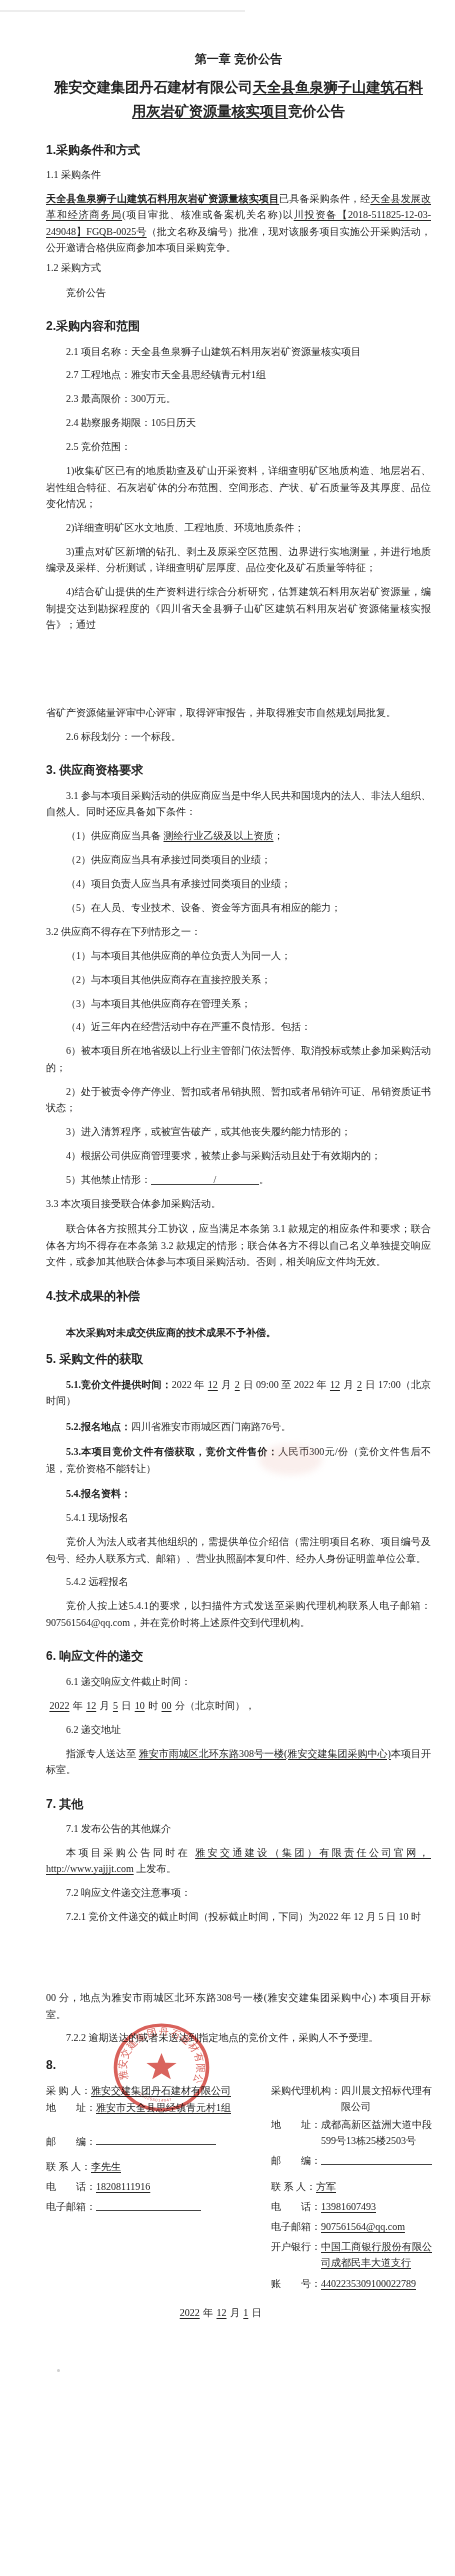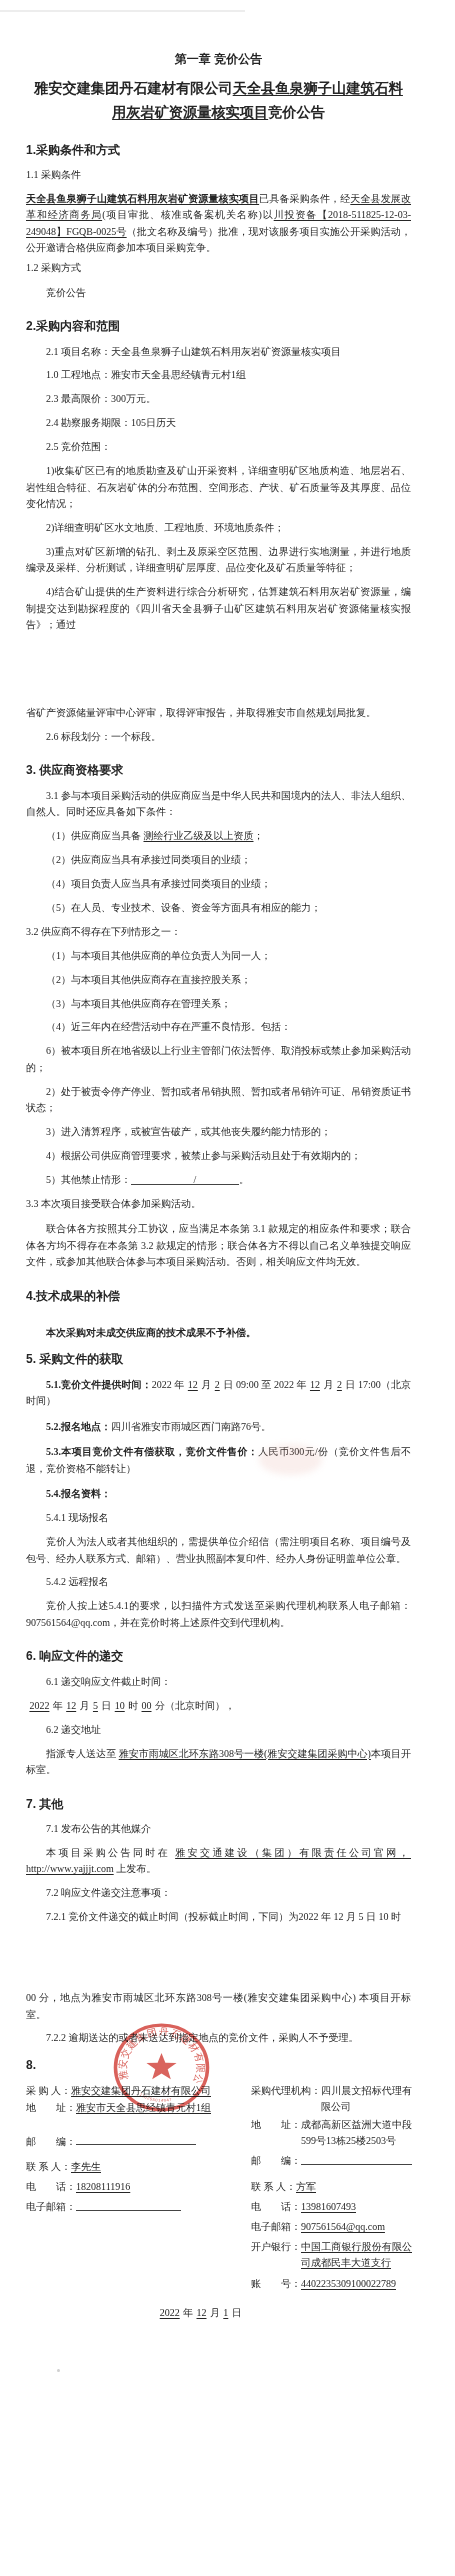--- a/index.html
+++ b/index.html
@@ -1,32 +1,32 @@
 <!DOCTYPE html>
 <html style="font-size:9px"><head>
 <meta charset="utf-8">
 <style>
   html,body{margin:0;padding:0;}
   body{
     width:456px;height:2576px;position:relative;background:#ffffff;
     font-family:"Liberation Serif","DejaVu Serif",serif;
     color:#262626;overflow:hidden;
   }
-  .page{position:absolute;left:26px;width:385px;font-size:10px;line-height:16.5px;text-align:justify;}
+  .page{position:absolute;left:46px;width:385px;font-size:10px;line-height:16.5px;text-align:justify;}
   #page1{top:50px;}
   #page2{top:705px;}
   #page3{top:1348px;}
   #page4{top:1990px;}
   p{margin:0;}
   .it{margin-top:7.4px;}
   .ind{text-indent:2em;}
   .c{text-align:center;}
   .b{font-weight:bold;}
   .chapter{font-size:12px;font-weight:bold;font-family:"Liberation Sans","DejaVu Sans",sans-serif;margin:1.1px 0 8px;}
-  .doc-title{font-size:14.2px;font-weight:bold;font-family:Liberation Sans, sans-serif;line-height:24px;margin:0 8px 17px;}
+  .doc-title{font-size:14.2px;font-weight:bold;font-family:Liberation Mono, monospace;line-height:24px;margin:0 8px 17px;}
   .sec{font-family:"Liberation Sans","DejaVu Sans",sans-serif;font-weight:bold;font-size:12px;line-height:18px;margin:16px 0 8.5px;text-indent:0;text-align:left;}
   .u{text-decoration:underline;text-underline-offset:2.3px;}
   .un{text-decoration:underline;text-underline-offset:2.3px;padding:0 3.4px;}
   .sp{letter-spacing:2.3px;}
   .blank{display:inline-block;width:85px;border-bottom:0.6px solid #444;height:10.3px;vertical-align:baseline;}
   .blankmid{display:inline-block;width:108px;border-bottom:0.6px solid #444;text-align:center;height:12.5px;}
   
   .contact{display:grid;grid-template-columns:201px 1fr;column-gap:24px;margin-top:9px;}
   .ccol{display:flex;flex-direction:column;}
   .crow{display:flex;align-items:flex-start;}
@@ -49,21 +49,21 @@
   <p class="doc-title c"><span>雅安交建集团丹石建材有限公司</span><span class="u">天全县鱼泉狮子山建筑石料用灰岩矿资源量核实项目</span><span>竞价公告</span></p>
 
   <p class="sec">1.采购条件和方式</p>
   <p class="it">1.1 采购条件</p>
   <p class="it" style="margin-top:7px;"><span class="u b">天全县鱼泉狮子山建筑石料用灰岩矿资源量核实项目</span><span>已具备采购条件，经</span><span class="u">天全县发展改革和经济商务局</span><span>(项目审批、核准或备案机关名称)以</span><span class="u">川投资备【2018-511825-12-03-249048】FGQB-0025号</span><span>（批文名称及编号）批准，现对该服务项目实施公开采购活动，公开邀请合格供应商参加本项目采购竞争。</span></p>
   <p class="it" style="margin-top:3px;">1.2 采购方式</p>
   <p class="it ind" style="margin-top:8.5px;">竞价公告</p>
 
   <p class="sec">2.采购内容和范围</p>
   <p class="it ind">2.1 项目名称：天全县鱼泉狮子山建筑石料用灰岩矿资源量核实项目</p>
-  <p class="it ind">1.0 工程地点：雅安市天全县思经镇青元村1组</p>
+  <p class="it ind">2.7 工程地点：雅安市天全县思经镇青元村1组</p>
   <p class="it ind">2.3 最高限价：300万元。</p>
   <p class="it ind">2.4 勘察服务期限：105日历天</p>
   <p class="it ind">2.5 竞价范围：</p>
   <p class="it ind">1)收集矿区已有的地质勘查及矿山开采资料，详细查明矿区地质构造、地层岩石、岩性组合特征、石灰岩矿体的分布范围、空间形态、产状、矿石质量等及其厚度、品位变化情况；</p>
   <p class="it ind">2)详细查明矿区水文地质、工程地质、环境地质条件；</p>
   <p class="it ind">3)重点对矿区新增的钻孔、剥土及原采空区范围、边界进行实地测量，并进行地质编录及采样、分析测试，详细查明矿层厚度、品位变化及矿石质量等特征；</p>
   <p class="it ind">4)结合矿山提供的生产资料进行综合分析研究，估算建筑石料用灰岩矿资源量，编制提交达到勘探程度的《四川省天全县狮子山矿区建筑石料用灰岩矿资源储量核实报告》；通过</p>
 </div>
 
 <div class="page" id="page2">

